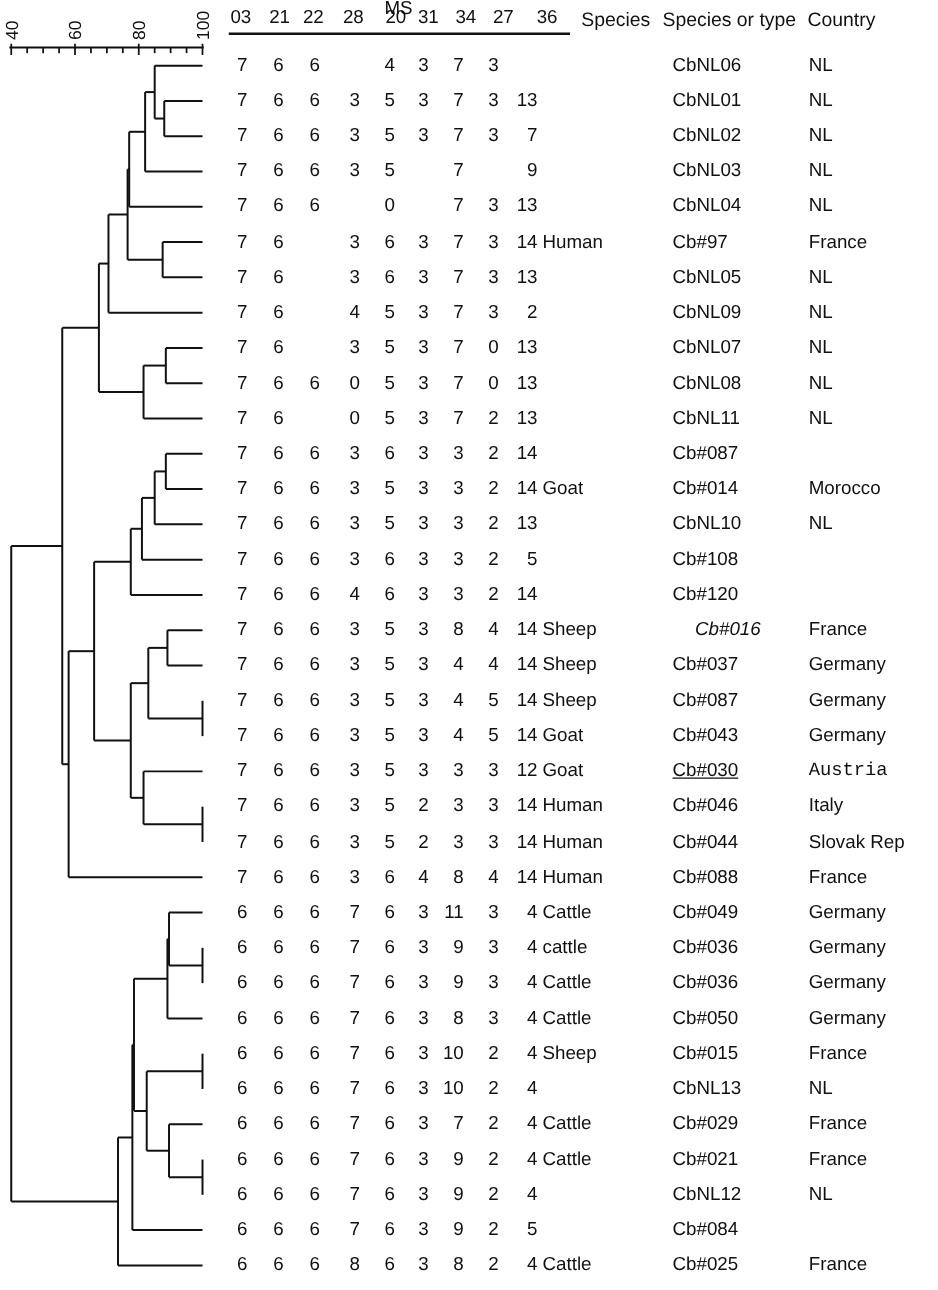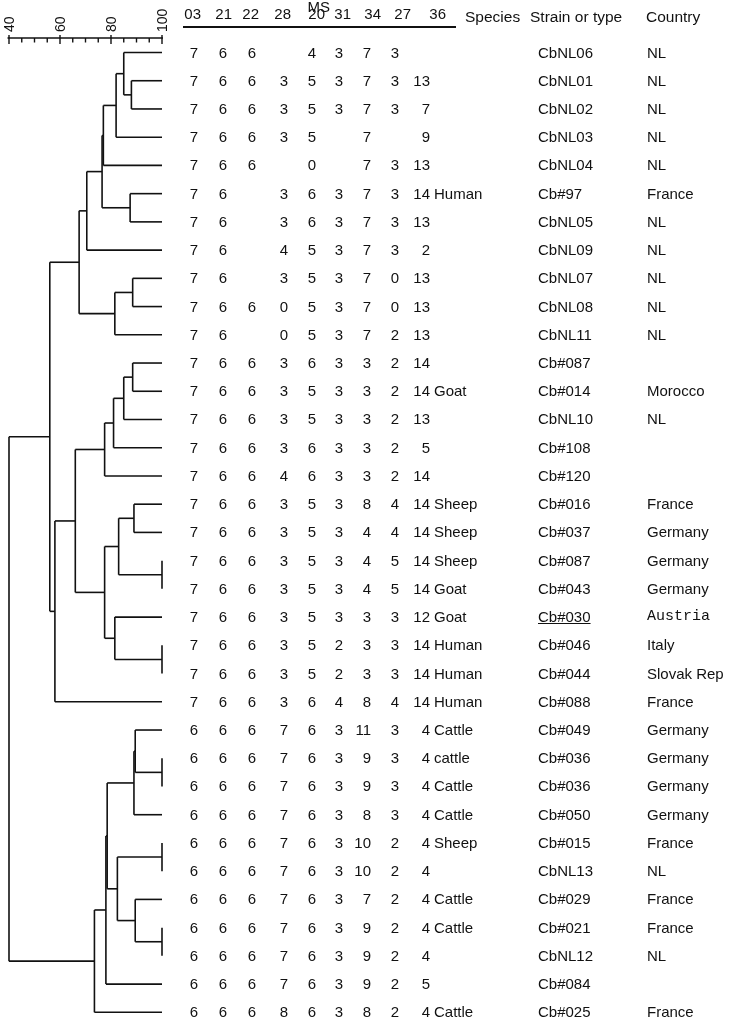--- a/index.html
+++ b/index.html
@@ -160,21 +160,21 @@
       <div class="num-h" style="left: 279px; top: 6px;">20</div>
       <div class="num-h" style="left: 305px; top: 6px;">31</div>
       <div class="num-h" style="left: 335px; top: 6px;">34</div>
       <div class="num-h" style="left: 365px; top: 6px;">27</div>
       <div class="num-h" style="left: 400px; top: 6px;">36</div>
     </div>
 
   <div class="rule" style="left:183px;top:26px;width:273px;height:2px;"></div>
 
   <div class="hdr" style="left:465px;top:9px;">Species</div>
-  <div class="hdr" style="left:530px;top:9px;">Strain or type</div>
+  <div class="hdr" style="left:530px;top:9px;">Species or type</div>
   <div class="hdr" style="left:646px;top:9px;">Country</div>
 
   <div id="rows">
       <div class="row" style="top: 43.5px;">
         <span class="cell" style="left: 152px;">7</span>
         <span class="cell" style="left: 181px;">6</span>
         <span class="cell" style="left: 210px;">6</span>
         <span class="cell" style="left: 242px;"></span>
         <span class="cell" style="left: 270px;">4</span>
         <span class="cell" style="left: 297px;">3</span>
@@ -399,21 +399,21 @@
         <span class="cell" style="left: 152px;">7</span>
         <span class="cell" style="left: 181px;">6</span>
         <span class="cell" style="left: 210px;">6</span>
         <span class="cell" style="left: 242px;">3</span>
         <span class="cell" style="left: 270px;">5</span>
         <span class="cell" style="left: 297px;">3</span>
         <span class="cell" style="left: 325px;">8</span>
         <span class="cell" style="left: 353px;">4</span>
         <span class="cell" style="left: 384px;">14</span>
         <span class="txtcell" style="left: 434px;">Sheep</span>
-        <span class="txtcell" style="left: 538px;">Cb#016</span>
+        <span class="txtcell" style="left: 556px; font-style: italic;">Cb#016</span>
         <span class="txtcell" style="left: 647px;">France</span>
       </div>
       <div class="row" style="top: 523.41px;">
         <span class="cell" style="left: 152px;">7</span>
         <span class="cell" style="left: 181px;">6</span>
         <span class="cell" style="left: 210px;">6</span>
         <span class="cell" style="left: 242px;">3</span>
         <span class="cell" style="left: 270px;">5</span>
         <span class="cell" style="left: 297px;">3</span>
         <span class="cell" style="left: 325px;">4</span>

